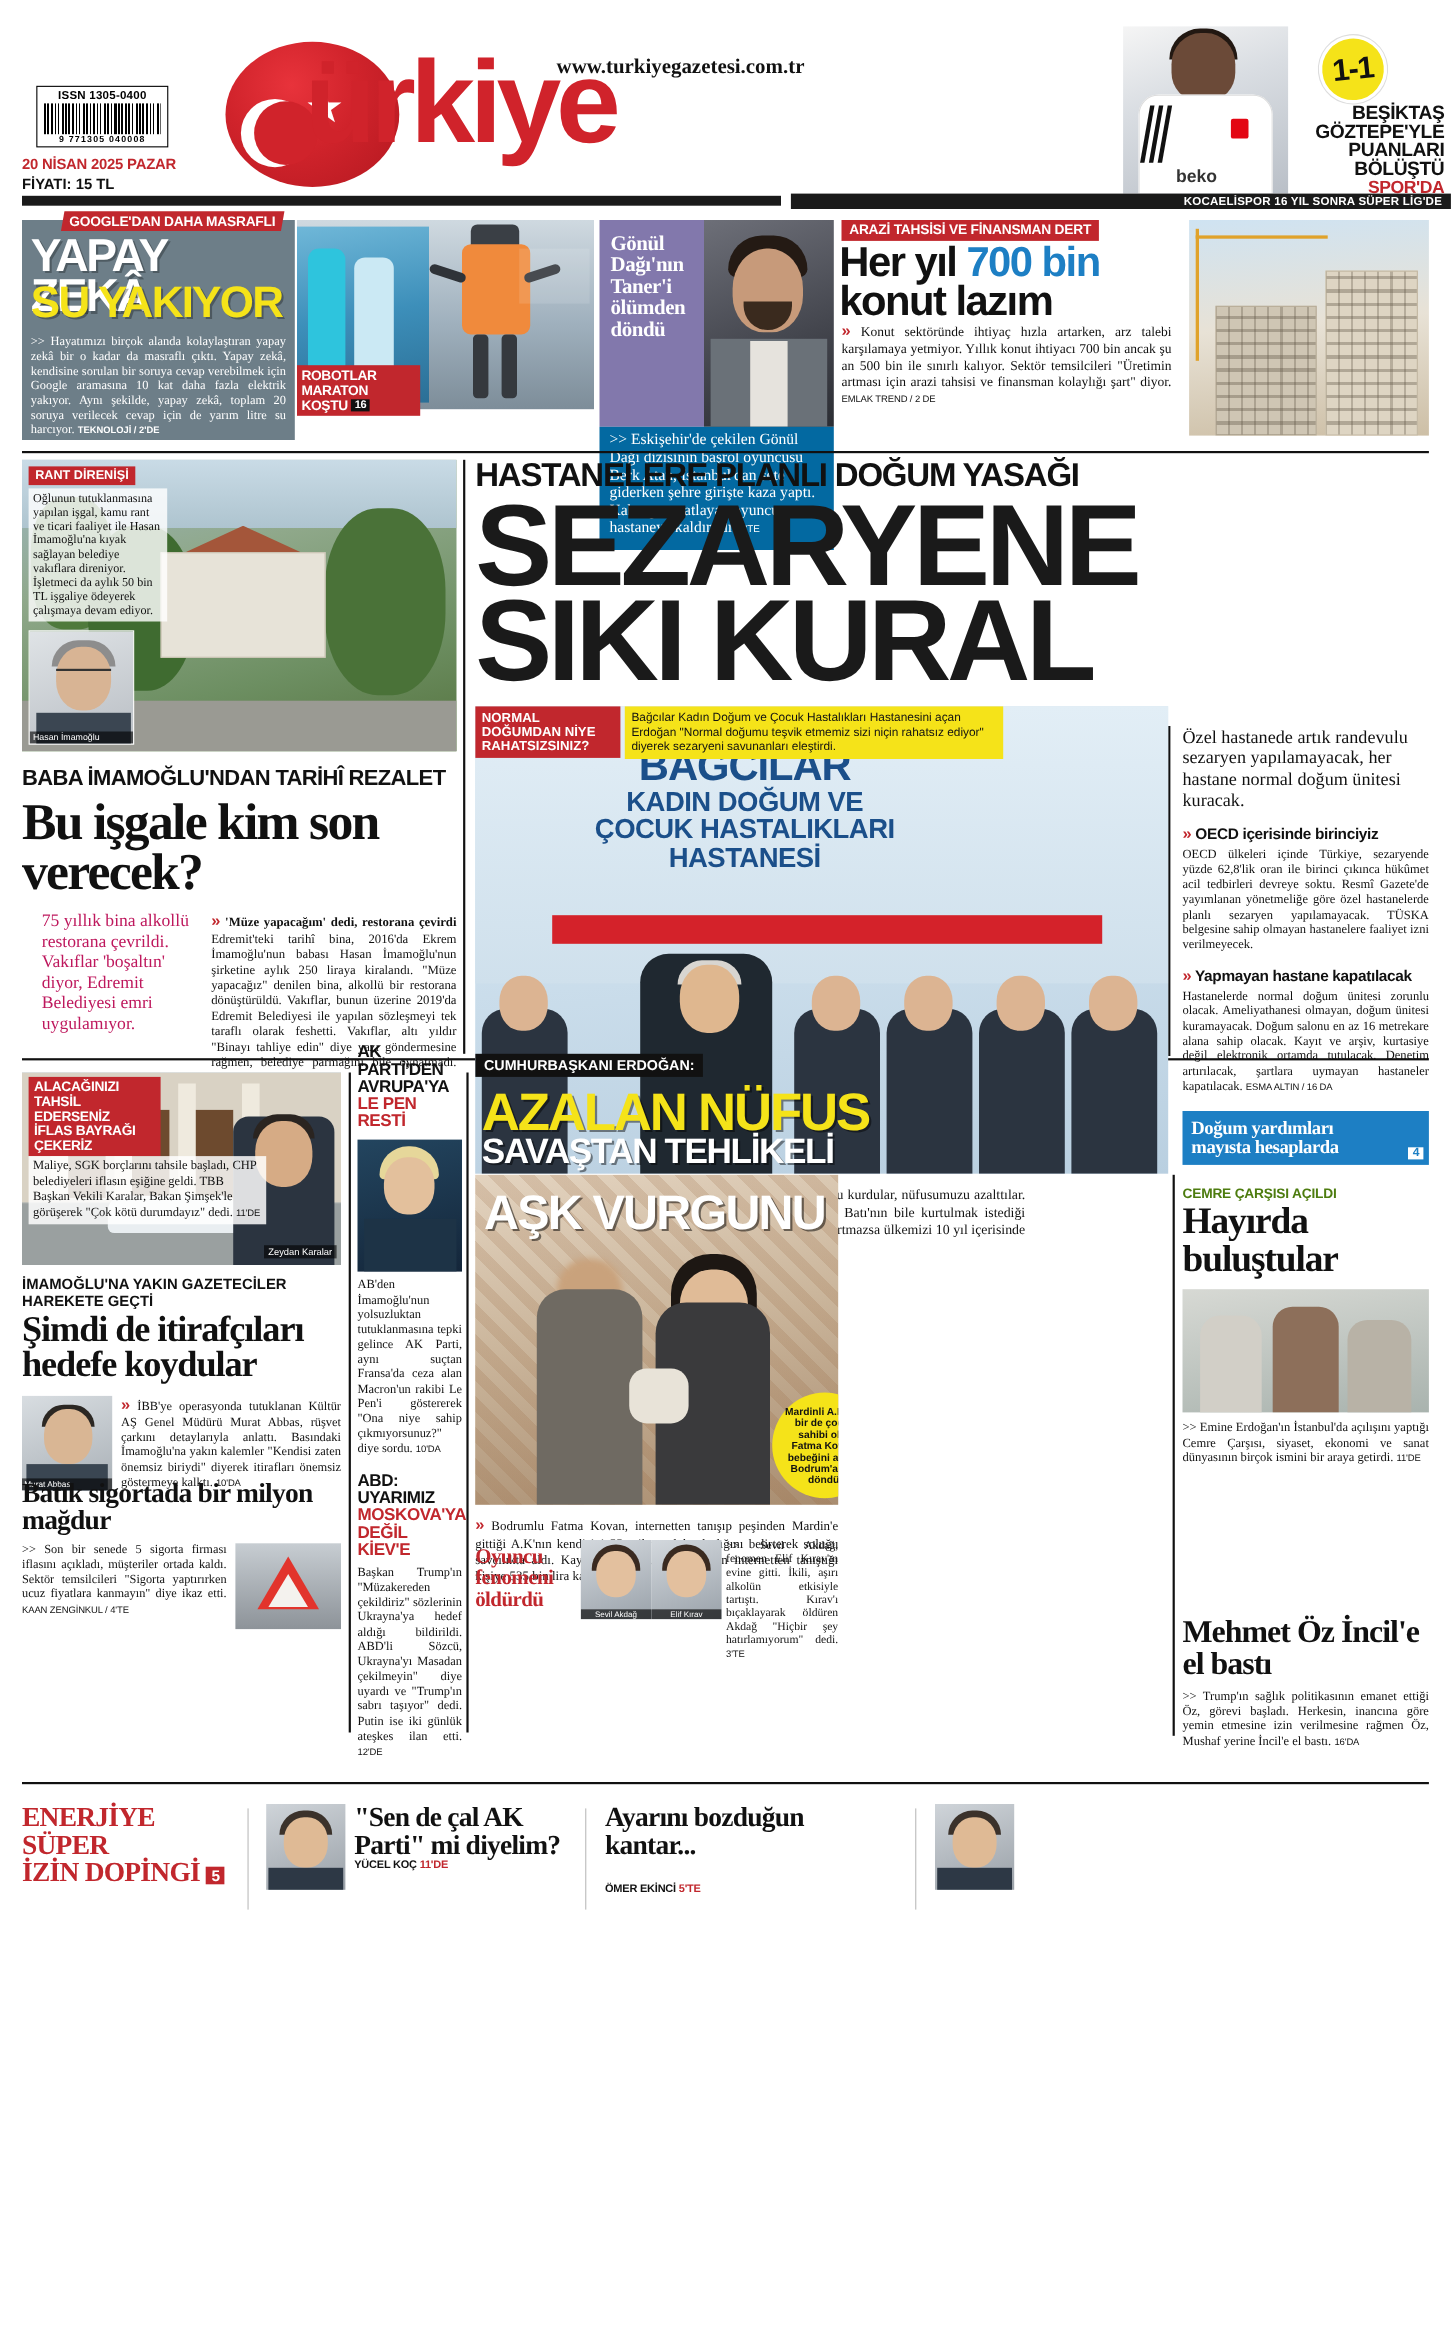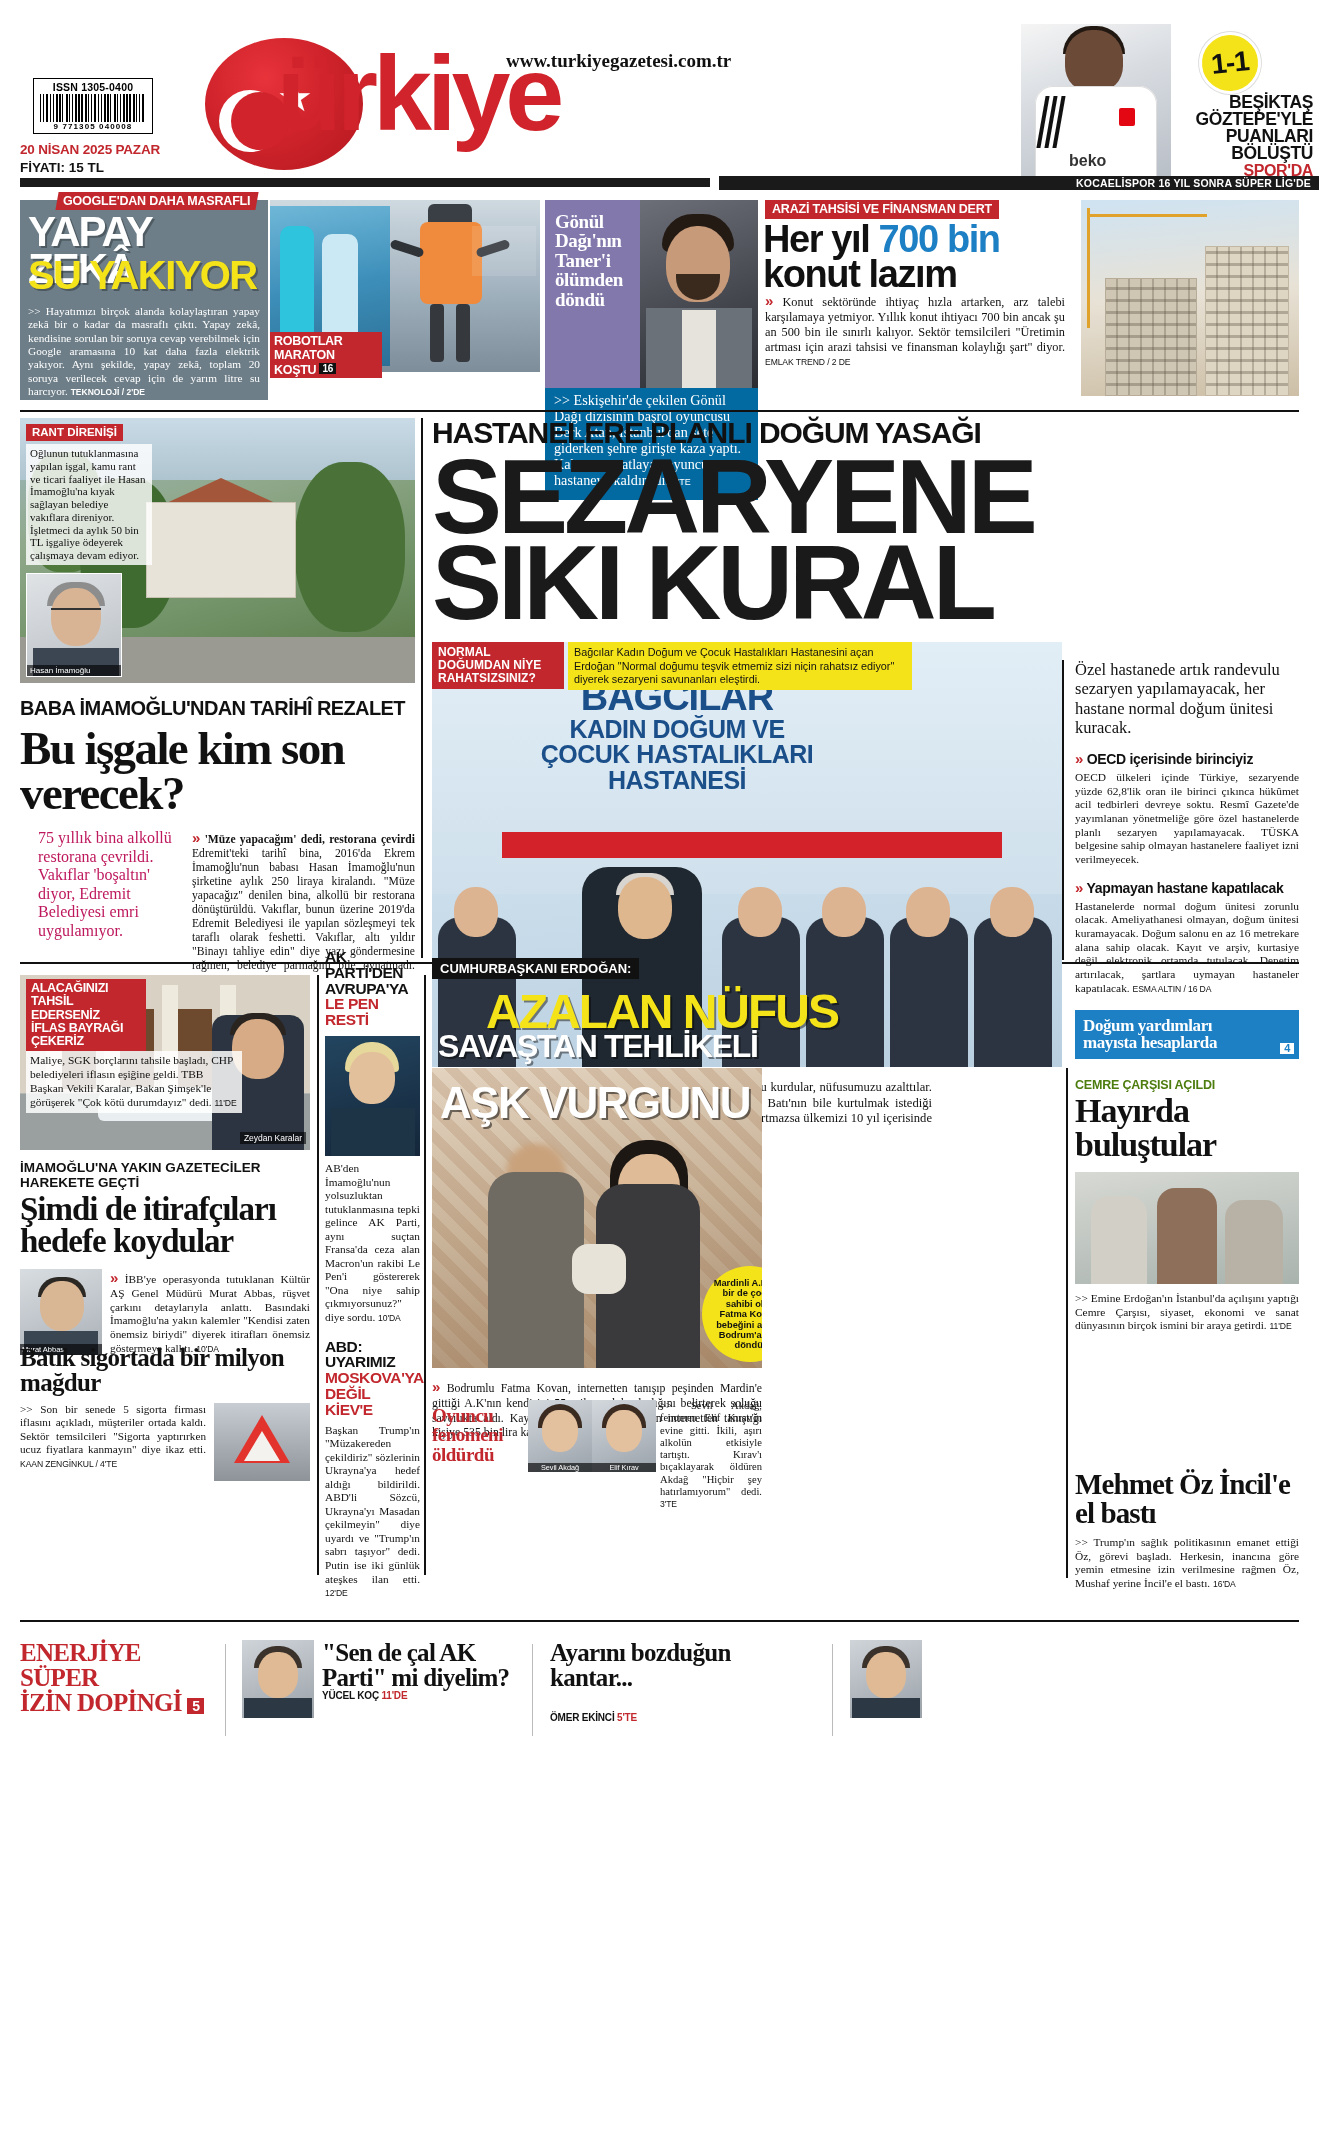--- a/index.html
+++ b/index.html
@@ -261,21 +261,21 @@
   .mc-photo .speaker-f{position:absolute;left:186px;bottom:128px;width:54px;height:62px;border-radius:46%;background:#dfb78f;}
   .mc-photo .speaker-h{position:absolute;left:184px;bottom:172px;width:58px;height:22px;border-radius:22px 22px 0 0;background:#d8d5d0;}
   .mc-cap{ position:absolute; left:0; top:0; width:132px; background:#c1272d; color:#fff;
     font-family:"Liberation Sans",sans-serif; font-weight:bold; font-size:12px; line-height:1.08; padding:4px 6px; z-index:5;}
   .mc-quote{ position:absolute; left:136px; top:0; width:344px; background:#f5e319; color:#111;
     font-family:"Liberation Sans",sans-serif; font-size:10.8px; line-height:1.24; padding:4px 6px; z-index:5;}
   .mc-banner{ position:absolute; left:0; bottom:88px; background:#111; color:#fff;
     font-family:"Liberation Sans",sans-serif; font-weight:bold; font-size:13px; padding:3px 8px; z-index:5;}
   .mc-yellow{ position:absolute; left:0; bottom:28px; color:#f5e319;
     font-family:"Liberation Sans",sans-serif; font-weight:bold; font-size:48px; letter-spacing:-2px; z-index:5;
-    text-shadow:2px 2px 0 rgba(0,0,0,.45); padding-left:6px;margin-left:48px;}
+    text-shadow:2px 2px 0 rgba(0,0,0,.45); padding-left:6px;}
   .mc-white{ position:absolute; left:0; bottom:2px; color:#fff;
     font-family:"Liberation Sans",sans-serif; font-weight:bold; font-size:32px; letter-spacing:-1.3px; z-index:5;
     text-shadow:2px 2px 0 rgba(0,0,0,.45); padding-left:6px;}
   .mc-under{ margin-top:10px; width:500px; font-family:"Liberation Serif",serif; font-size:12.6px;
     line-height:1.22; text-align:justify; color:#111;}
 
   
   .rcol{ position:absolute; left:1075px; top:660px; width:224px; }
   .rcol-lead{ font-family:"Liberation Serif",serif; font-size:16.5px; line-height:1.18; color:#111;}
   .rsub{ margin-top:12px; font-family:"Liberation Sans",sans-serif; font-weight:bold; font-size:14px;

